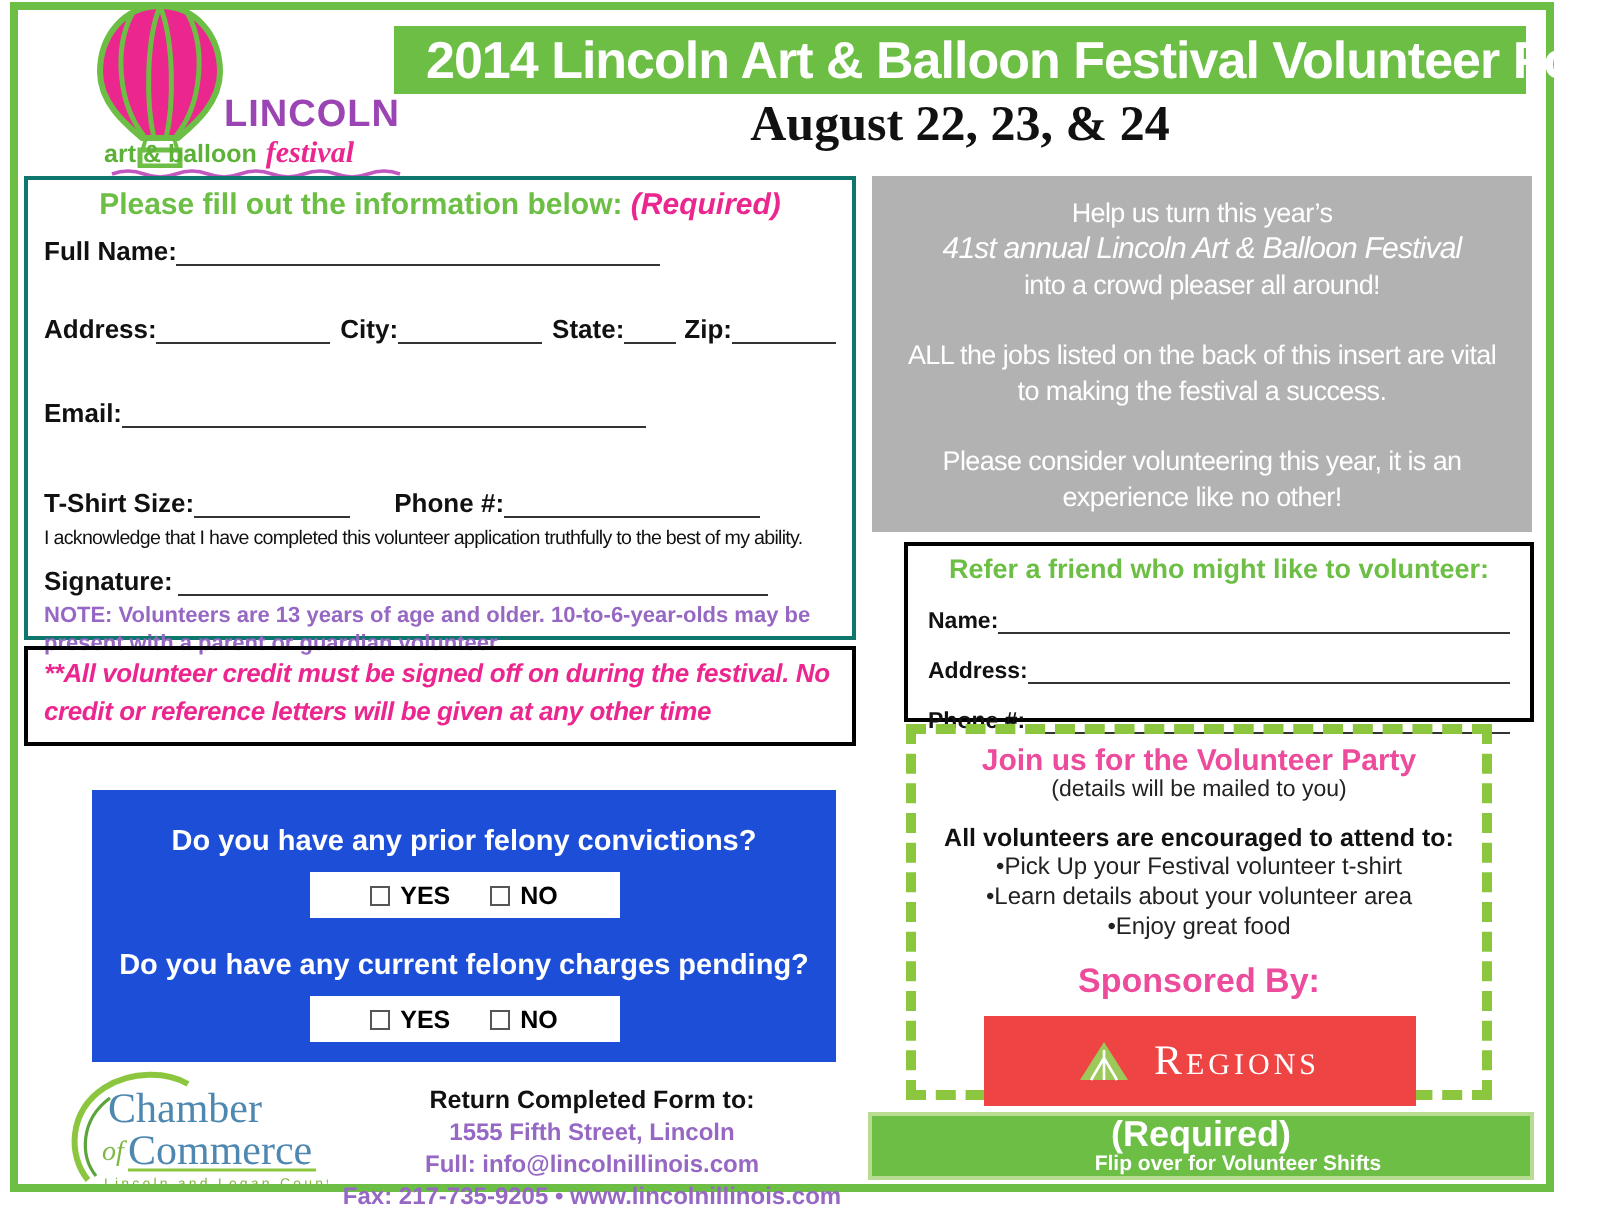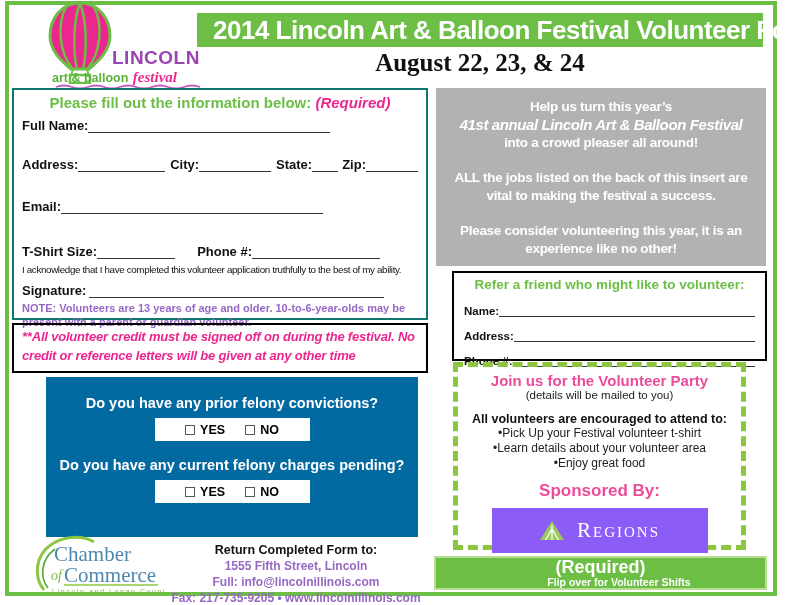--- a/index.html
+++ b/index.html
@@ -25,49 +25,49 @@
   .info-title .g { color:#6CBE45; }
   .info-title .r { color:#EC268F; font-style:italic; }
   .frow { display:flex; align-items:flex-end; font-weight:bold; font-size:13px; color:#111; white-space:nowrap; }
   .fill { border-bottom:1.5px solid #333; height:14px; display:inline-block; }
   .grow { flex:1; }
   .ack { font-size:9.8px; letter-spacing:-0.35px; color:#111; margin-top:5px; white-space:nowrap; }
   .note { margin-top:3px; font-size:11px; font-weight:bold; color:#9668C4; line-height:1.3; }
 
   .credit-box { position:absolute; left:12px; top:323px; width:416px; height:50px; border:2px solid #000; padding:3px 8px; color:#EC268F; font-weight:bold; font-style:italic; font-size:13px; letter-spacing:-0.2px; line-height:1.45; }
 
-  .felony-box { position:absolute; left:46px; top:377px; width:372px; height:160px; background:#0369a1; text-align:center; color:#fff; }
+  .felony-box { position:absolute; left:46px; top:395px; width:372px; height:136px; background:#1d4ed8; text-align:center; color:#fff; }
   .felony-q { font-size:14.5px; font-weight:bold; }
   .felony-q.q1 { padding-top:18px; }
   .felony-q.q2 { padding-top:16px; }
   .check-row { width:155px; margin:7px auto 0; background:#fff; padding:5px 0 4px; display:flex; justify-content:center; gap:20px; }
   .check-opt { color:#000; font-size:12.5px; font-weight:bold; display:flex; align-items:center; }
   .cbox { width:10px; height:10px; border:1.5px solid #555; display:inline-block; margin-right:5px; }
 
   .chamber { position:absolute; left:22px; top:534px; }
   .return-info { position:absolute; left:160px; top:543px; width:272px; text-align:center; }
   .return-info .rt { font-size:12.5px; font-weight:bold; color:#111; }
   .return-info .rp { font-size:12px; font-weight:bold; color:#9668C4; margin-top:2px; }
 
   
-  .gray-box { position:absolute; left:436px; top:88px; width:330px; height:178px; background:#B2B2B2; color:#fff; font-weight:bold; text-align:center; padding:10px 14px 0; font-size:13.5px; letter-spacing:-0.3px; line-height:18px; }
+  .gray-box { position:absolute; left:436px; top:88px; width:330px; height:178px; background:#B2B2B2; color:#fff; font-weight:normal; text-align:center; padding:10px 14px 0; font-size:13.5px; letter-spacing:-0.3px; line-height:18px; }
   .gray-box .it { font-style:italic; font-size:15px; letter-spacing:-0.4px; white-space:nowrap; }
   .gray-box p { margin-top:17px; }
 
   .refer-box { position:absolute; left:452px; top:271px; width:315px; height:90px; border:2px solid #000; padding:4px 10px; }
   .refer-title { text-align:center; color:#6CBE45; font-weight:bold; font-size:13.5px; }
   .refer-box .frow { font-size:11.5px; margin-top:11px; }
 
   .party-box { position:absolute; left:453px; top:362px; width:293px; height:188px; border:5px dashed #8CC63F; text-align:center; padding-top:5px; }
   .party-title { color:#EC4C9B; font-weight:bold; font-size:15px; }
   .party-sub { font-size:11.5px; color:#222; }
   .party-attend { font-weight:bold; font-size:12.5px; margin-top:11px; color:#111; }
   .party-bullet { font-size:12px; color:#222; line-height:15px; }
   .party-sponsor { color:#EC4C9B; font-weight:bold; font-size:17px; margin-top:10px; }
-  .regions-box { width:216px; height:45px; background:#8b5cf6; margin:7px auto 0; display:flex; align-items:center; justify-content:center; gap:12px; }
+  .regions-box { width:216px; height:45px; background:#ef4444; margin:7px auto 0; display:flex; align-items:center; justify-content:center; gap:12px; }
   .regions-name { color:#fff; font-family:"Liberation Serif", serif; font-variant:small-caps; font-size:21px; letter-spacing:2px; }
 
   .required-bar { position:absolute; left:434px; top:556px; width:333px; height:34px; background:#6CBE45; border:2px solid #B9DC93; text-align:center; color:#fff; }
   .required-bar .rq { font-weight:bold; font-size:18px; line-height:19px; }
   .required-bar .fl { font-weight:bold; font-size:10.5px; line-height:11px;padding-left:37px; }
 </style>
 </head>
 <body>
 
 <div class="page">

